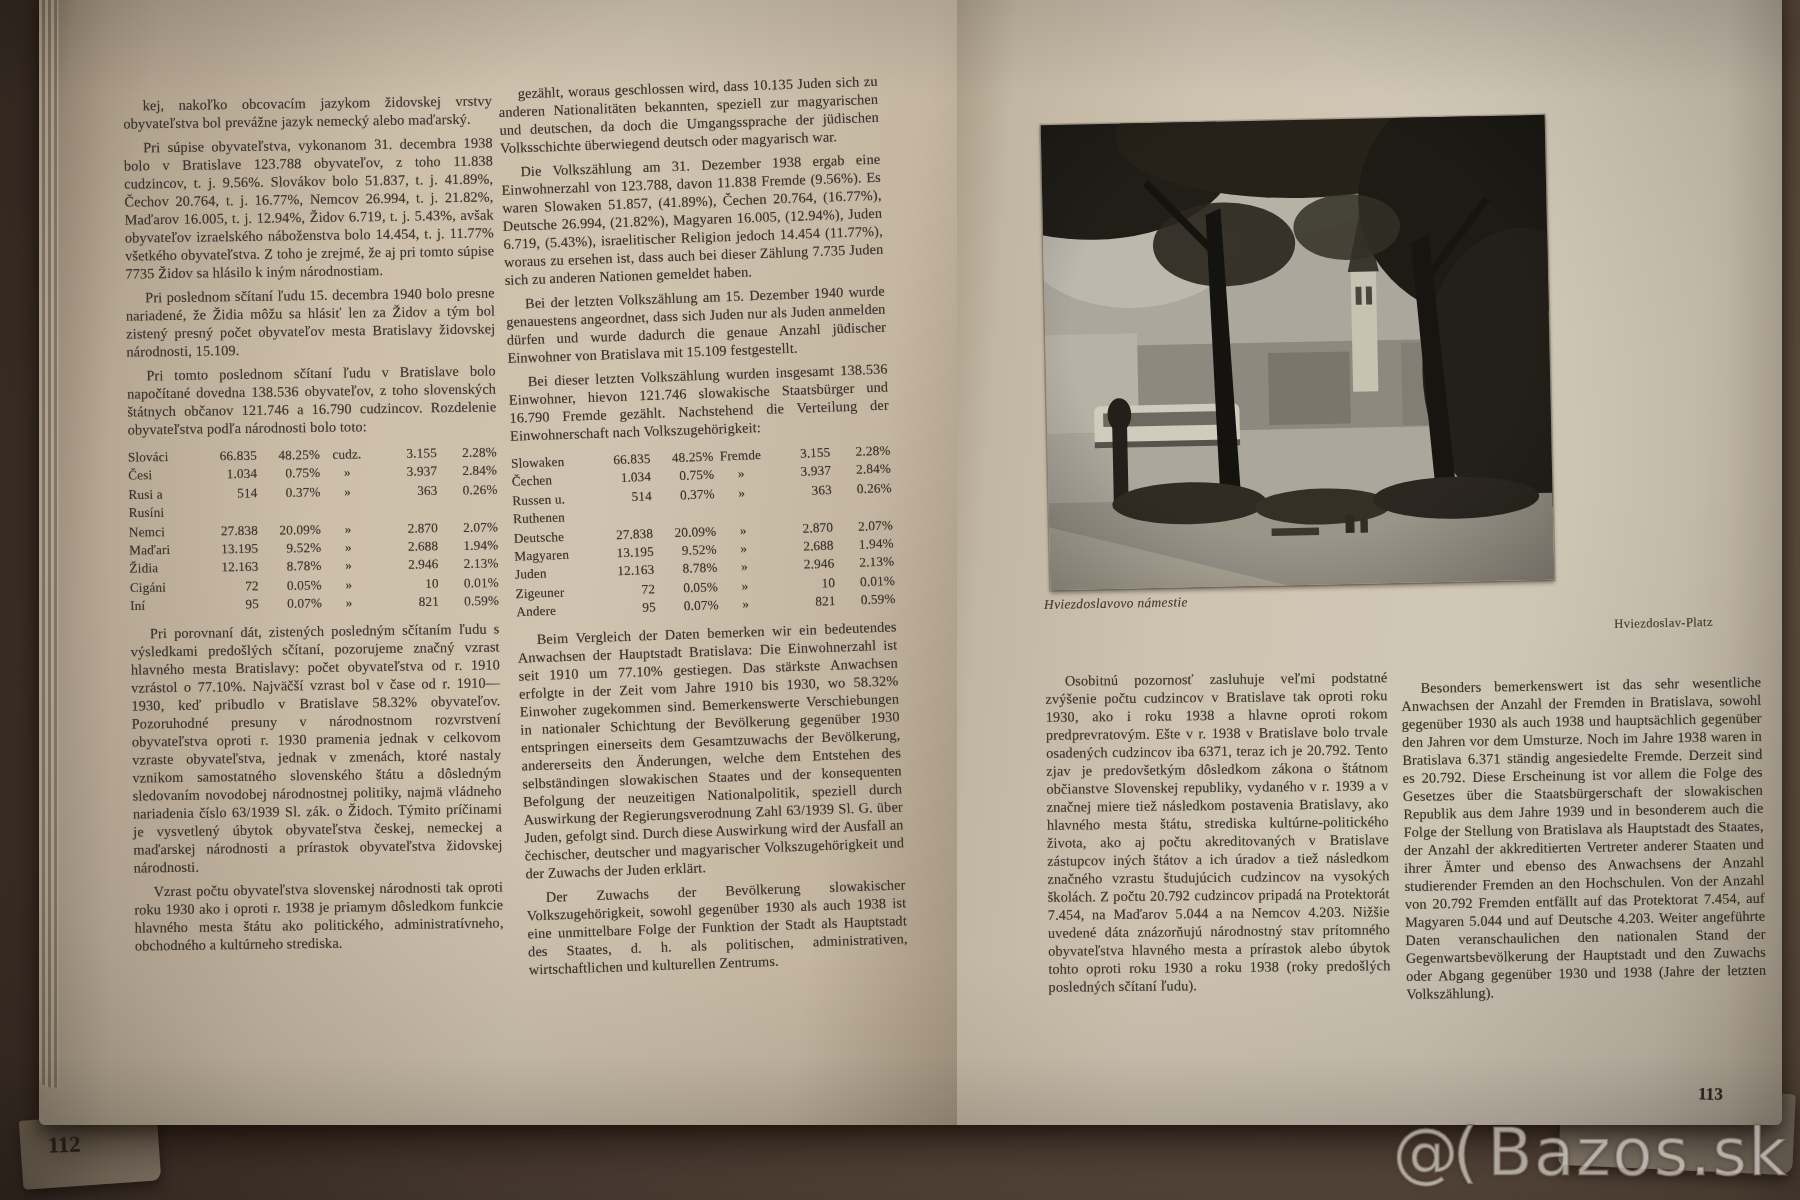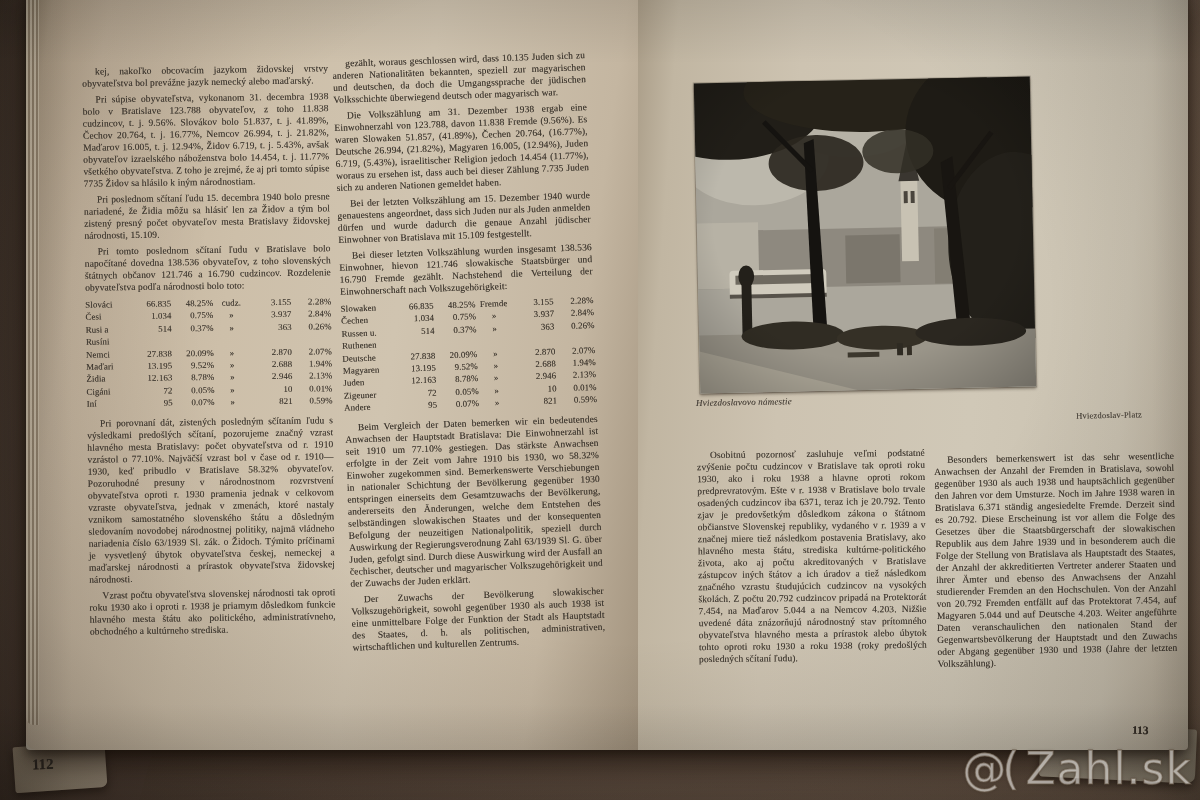--- a/index.html
+++ b/index.html
@@ -347,17 +347,17 @@
           <p class="para">Besonders bemerkenswert ist das sehr wesentliche Anwachsen der Anzahl der Fremden in Bratislava, sowohl gegenüber 1930 als auch 1938 und hauptsächlich gegenüber den Jahren vor dem Umsturze. Noch im Jahre 1938 waren in Bratislava 6.371 ständig angesiedelte Fremde. Derzeit sind es 20.792. Diese Erscheinung ist vor allem die Folge des Gesetzes über die Staatsbürgerschaft der slowakischen Republik aus dem Jahre 1939 und in besonderem auch die Folge der Stellung von Bratislava als Hauptstadt des Staates, der Anzahl der akkreditierten Vertreter anderer Staaten und ihrer Ämter und ebenso des Anwachsens der Anzahl studierender Fremden an den Hochschulen. Von der Anzahl von 20.792 Fremden entfällt auf das Protektorat 7.454, auf Magyaren 5.044 und auf Deutsche 4.203. Weiter angeführte Daten veranschaulichen den nationalen Stand der Gegenwartsbevölkerung der Hauptstadt und den Zuwachs oder Abgang gegenüber 1930 und 1938 (Jahre der letzten Volkszählung).</p>
         </div>
 
       <div class="pageno pageno-113">113</div>
     </div>
   </div>
 
   <div class="pageno pageno-112">112</div>
 
   <div class="watermark">
-    <span class="cam">@(</span><span>Zahl.sk</span>
+    <span class="cam">@(</span><span>Bazos.sk</span>
   </div>
 
   <div class="vignette"></div>
 </div>
 
 </body></html>

